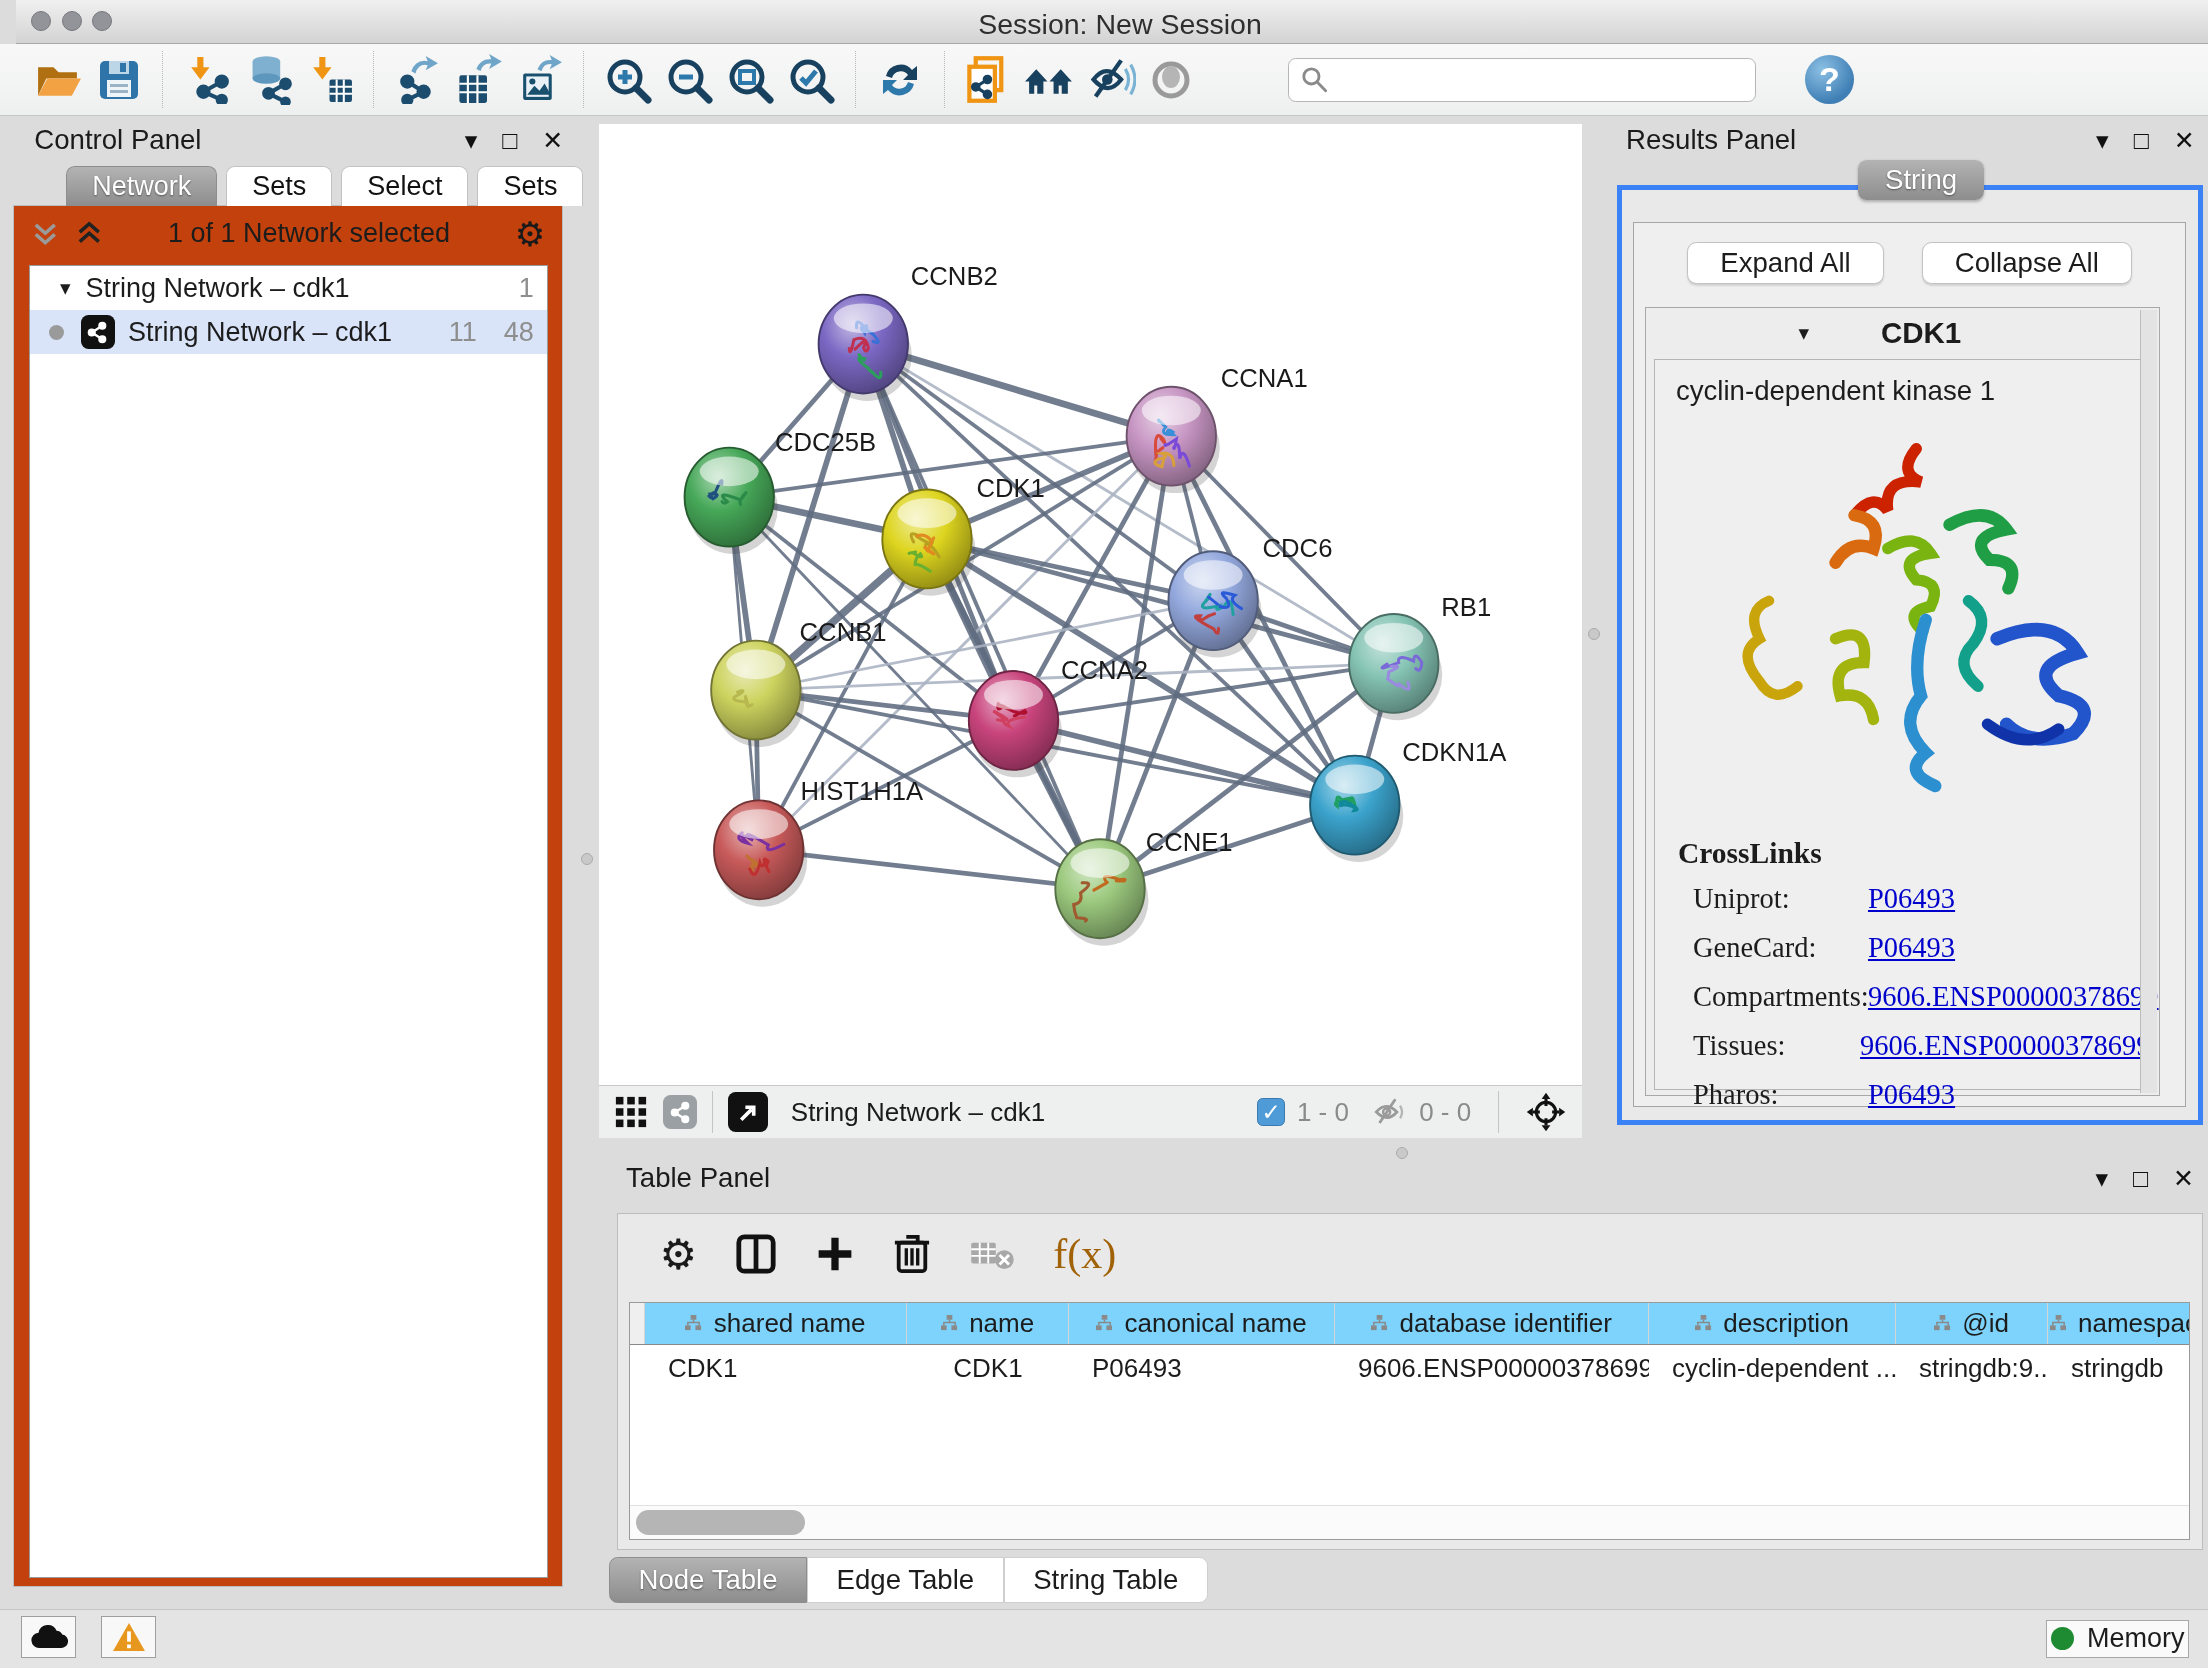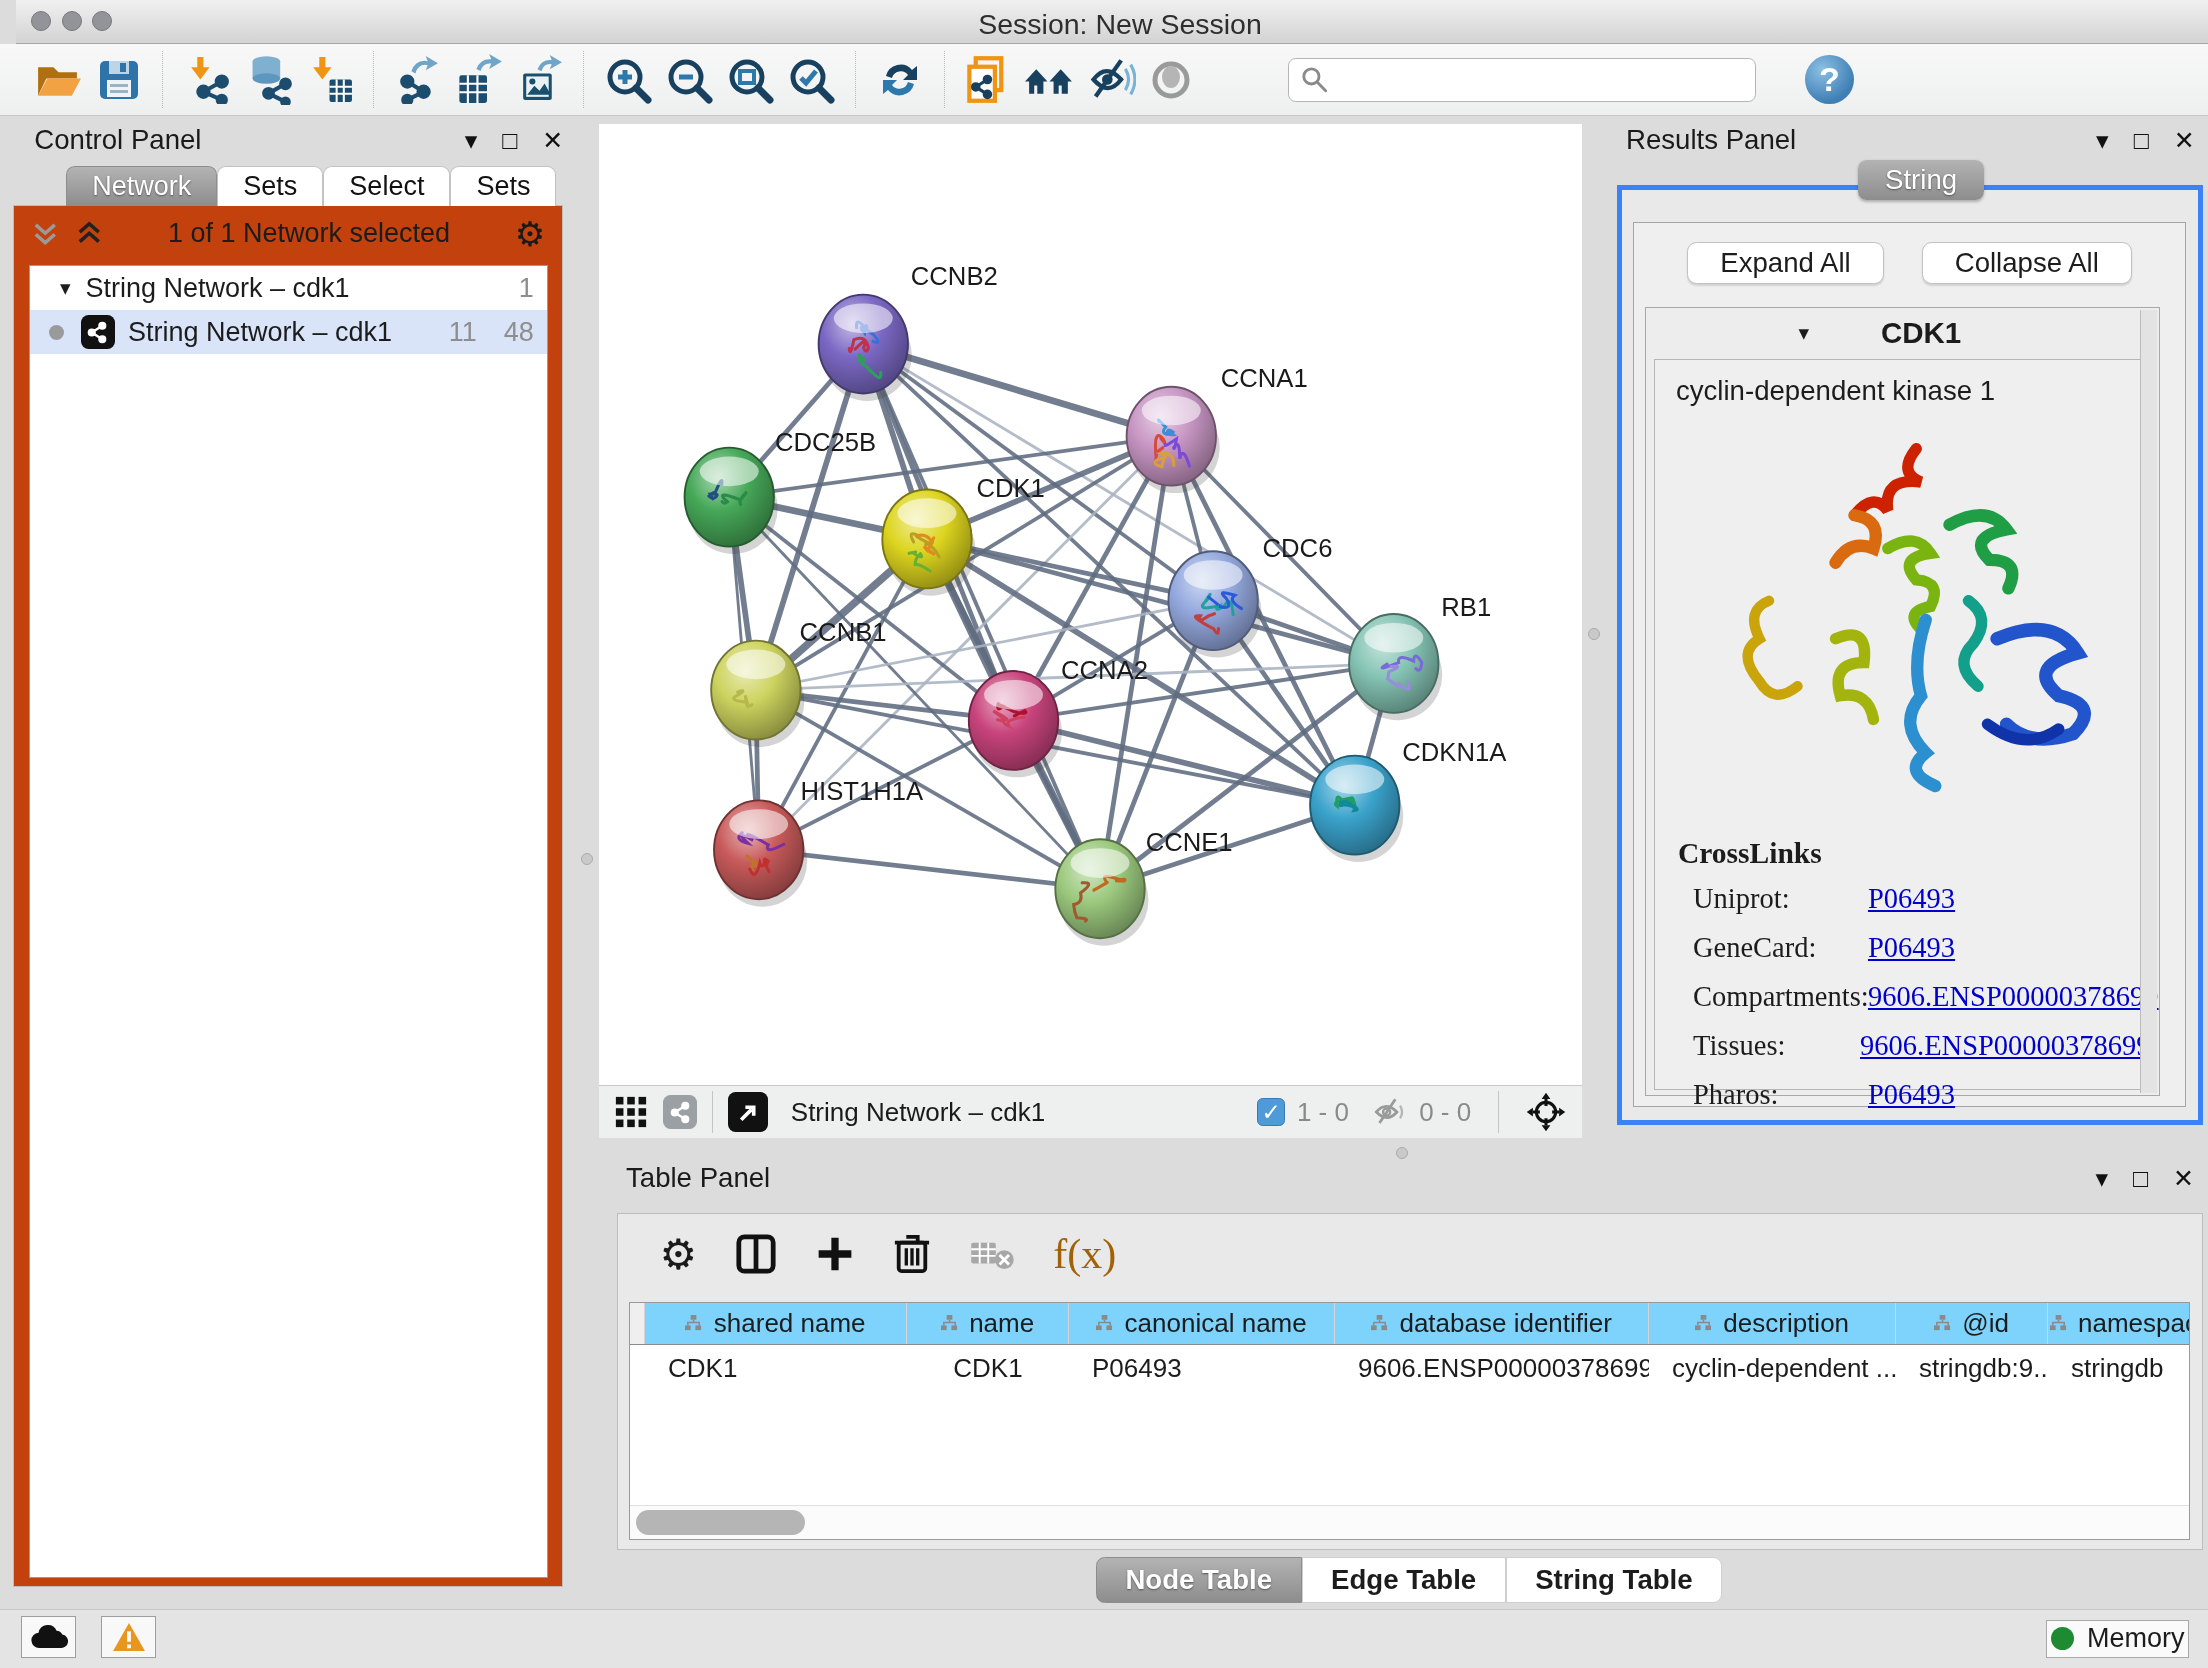--- a/index.html
+++ b/index.html
@@ -29,21 +29,21 @@
   
   .panel-head { display:flex; align-items:center; font-size:27.6px; color:#1a1a1a; }
   .win-icons { margin-left:auto; display:flex; align-items:center; gap:25px; font-size:25px; color:#111; }
   .win-icons span { cursor:default; }
 
   
   .control-panel { position:absolute; left:13.3px; top:124px; width:550px; height:1463px; }
   .cp-tabs { position:absolute; left:53px; top:42px; height:40px; display:flex; z-index:2; }
   .tab { height:40px; padding:0 25px; display:flex; align-items:center; justify-content:center;
     font-size:27px; background:#fff; border:1px solid #c2c2c2; border-bottom:none;
-    border-radius:8.6px 8.6px 0 0; margin-right:0; color:#111; }
+    border-radius:8.6px 8.6px 0 0; margin-right:9px; color:#111; }
   .tab.sel { background:linear-gradient(#b3b3b3,#8d8d8d); color:#fff; text-shadow:0 1px 1.9px #555; border-color:#8d8d8d; }
   .cp-body { position:absolute; left:0; top:81px; width:550px; height:1382px; background:#c2410c; border:1px solid #bdbdbd; }
   .cp-status { height:55px; display:flex; align-items:center; padding:0 17px; font-size:27px; }
   .cp-status .lbl { flex:1; text-align:center; }
   .gear { font-size:34px; color:#1a1a1a; font-family:"DejaVu Sans",sans-serif; }
   .net-list { position:absolute; left:14.3px; right:14.3px; top:59px; bottom:7.6px; background:#fff; border:1px solid #9a9a9a; }
   .tree-row { height:44px; display:flex; align-items:center; font-size:27px; padding:0 13.3px; }
   .tree-row .cnt { color:#8e8e8e; margin-left:auto; }
   .tree-row.child { background:#d9e4f9; }
   .tri { font-size:21px; margin:0 15px 0 17px; }
@@ -86,21 +86,21 @@
   .tp-tools { height:80px; display:flex; align-items:center; gap:38px; padding-left:42px; }
   .fx { font-family:"Liberation Serif","DejaVu Serif",serif; font-size:42px; color:#a16207; }
   .grid-table { position:absolute; left:11.4px; right:11.4px; top:88px; bottom:9.5px; background:#fff; border:1px solid #9a9a9a; overflow:hidden; }
   .thead { display:flex; height:42px; background:#7dd3fc; border-bottom:1.9px solid #8a8a8a; }
   .th { display:flex; align-items:center; justify-content:center; gap:11.4px; font-size:26px;
     border-right:1px solid #d4d4d4; overflow:hidden; white-space:nowrap; flex:none; }
   .trow { display:flex; height:44px; }
   .td { font-size:26px; padding:7.6px 0 0 23px; overflow:hidden; white-space:nowrap; flex:none; }
   .hscroll { position:absolute; left:0; right:0; bottom:0; height:34px; background:#fbfbfb; border-top:1px solid #e0e0e0; }
   .hthumb { position:absolute; left:5.7px; top:4.8px; width:169px; height:25px; background:#b5b5b5; border-radius:12.4px; }
-  .tp-tabs { position:absolute; left:0; right:0; top:395px; display:flex; justify-content:center;font-weight:bold; }
+  .tp-tabs { position:absolute; left:0; right:0; top:395px; display:flex; justify-content:flex-start; }
   .tp-tab { height:46px; padding:0 28.5px; font-size:27.6px; display:flex; align-items:center;
     background:#fff; border:1px solid #cfcfcf; }
   .tp-tab:first-child { border-radius:8.6px 0 0 8.6px; }
   .tp-tab:last-child { border-radius:0 8.6px 8.6px 0; }
   .tp-tab.sel { background:linear-gradient(#b3b3b3,#8d8d8d); color:#fff; text-shadow:0 1px 1.9px #555; border-color:#8d8d8d; border-radius:8.6px 0 0 8.6px; }
 
   
   .statusbar { position:absolute; left:0; bottom:0; width:2208px; height:59px; background:#e4e4e4; border-top:1px solid #c6c6c6; }
   .sb-btn { position:absolute; top:5.7px; width:55px; height:42px; background:#f8f8f8; border:1.9px solid #9e9e9e;
     display:flex; align-items:center; justify-content:center; }

